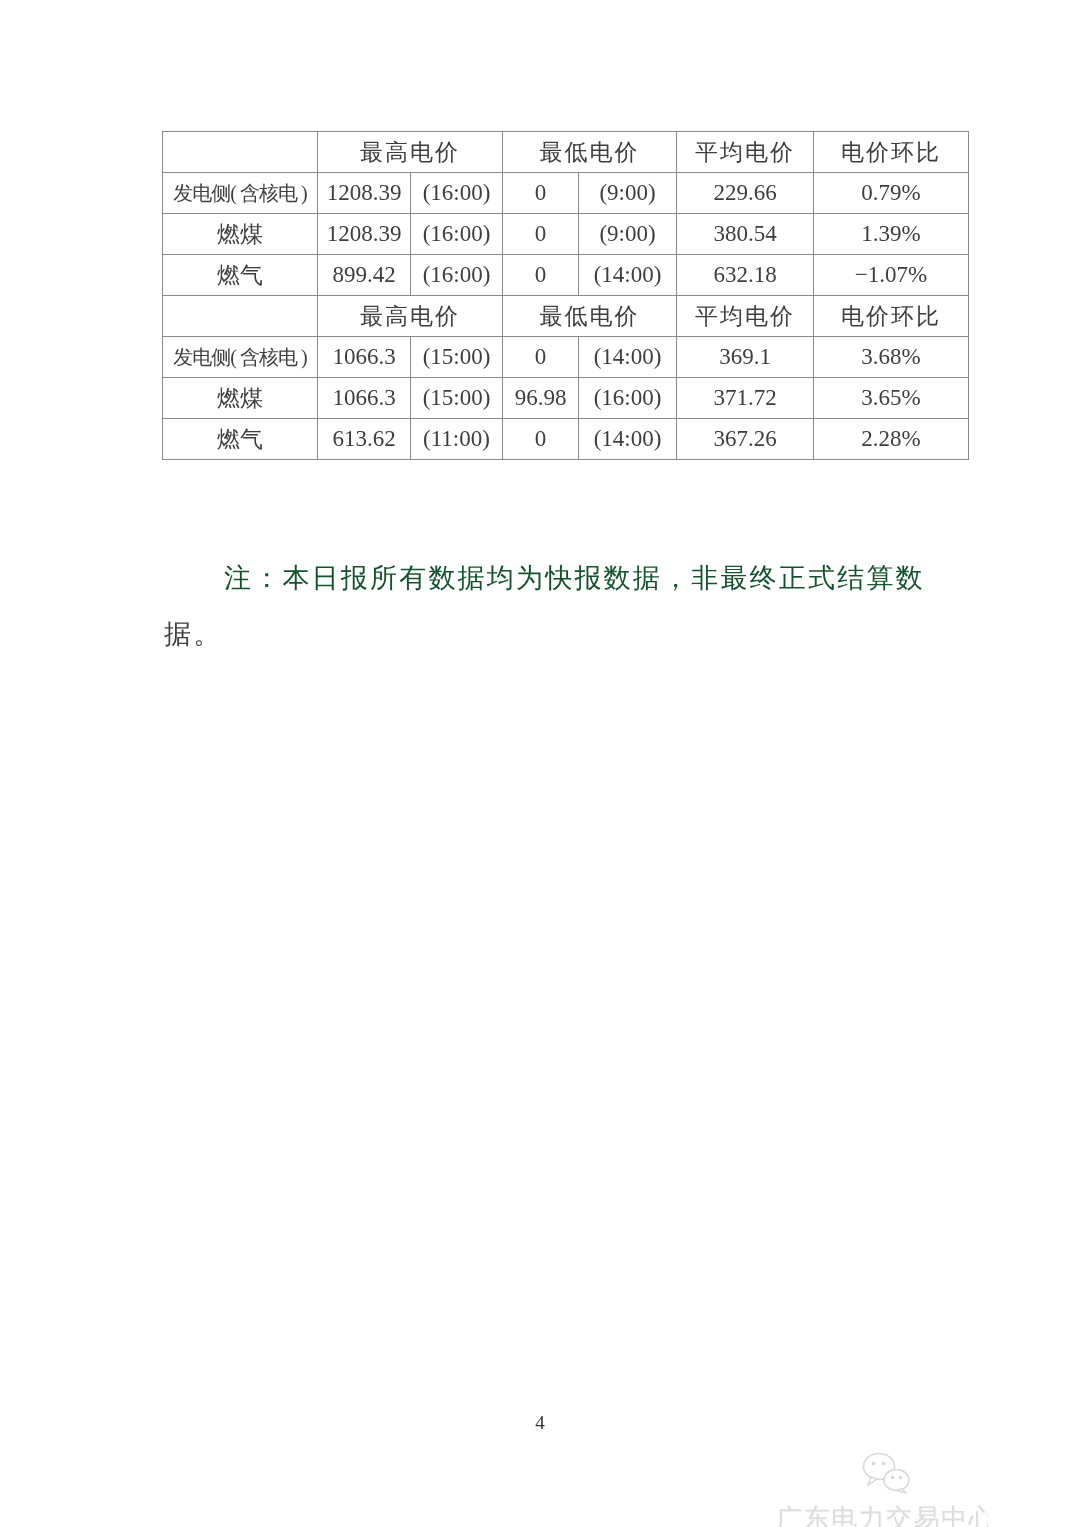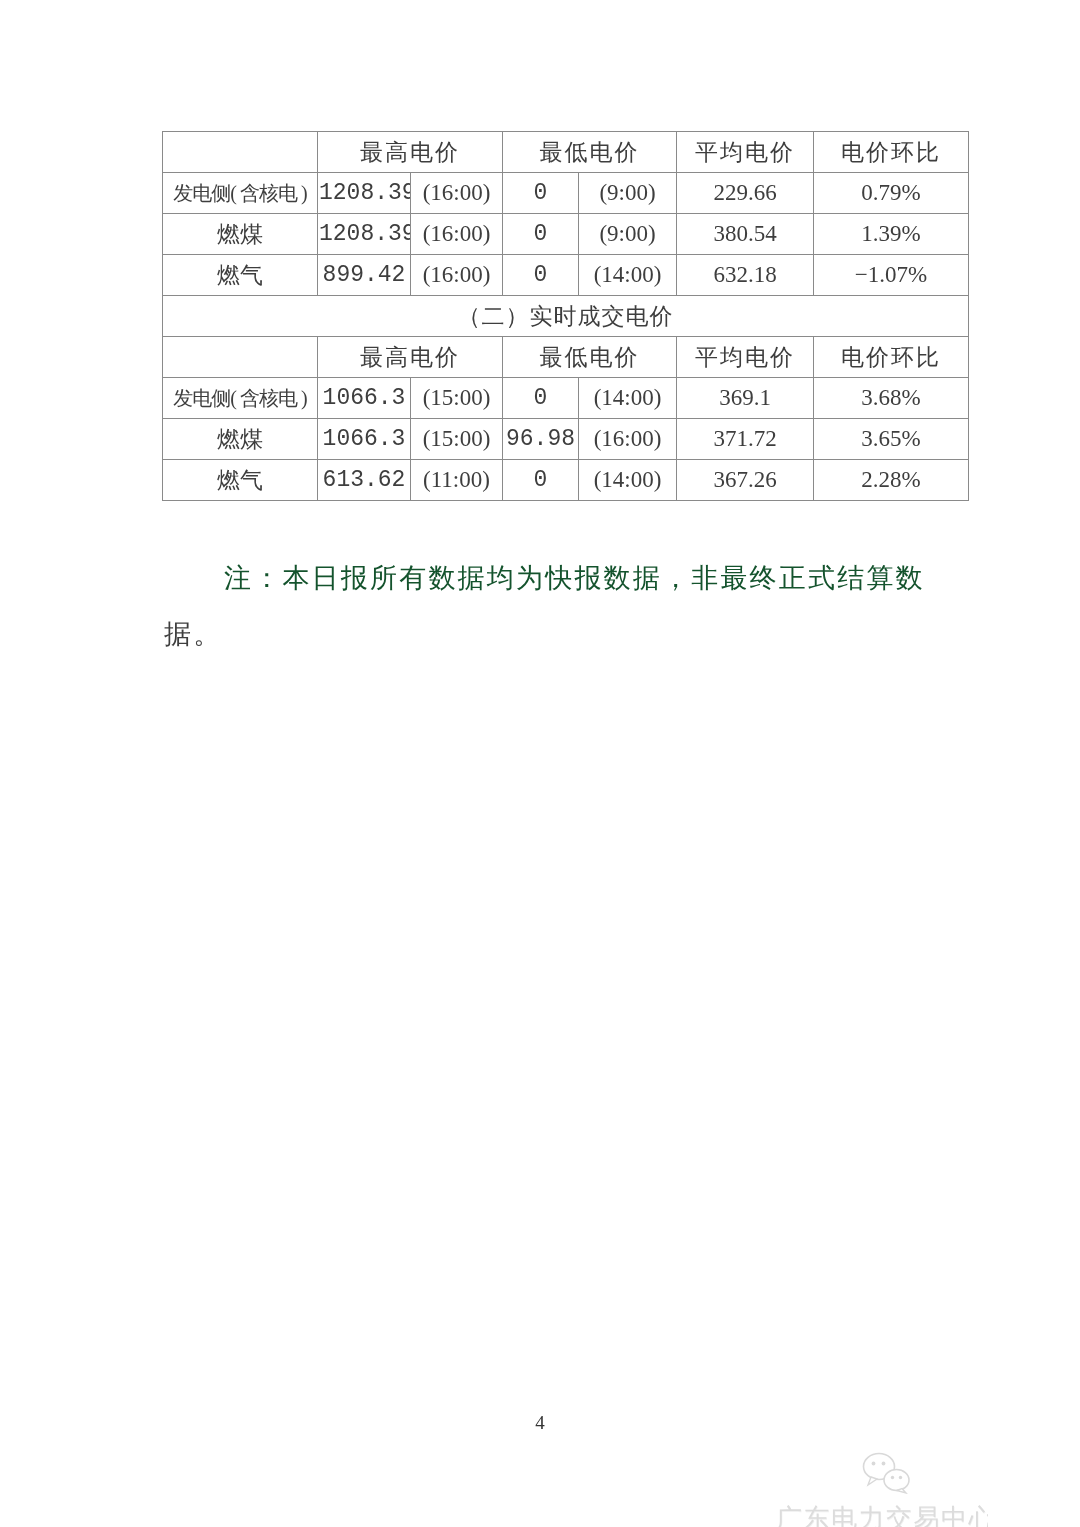--- a/index.html
+++ b/index.html
@@ -30,21 +30,21 @@
   table.price-table td {
     border: 1px solid #8a8a8a;
     height: 40px;
     padding: 0 1px;
     vertical-align: middle;
     text-align: center;
     overflow: hidden;
     white-space: nowrap;
   }
   td.col-header { letter-spacing: 2px; }
-  td.val-cell   { text-align: right; padding-right: 2px; font-family: Liberation Mono, monospace; }
+  td.val-cell   { text-align: right; padding-right: 2px; }
   td.time-cell  { text-align: left;  padding-left: 2px; }
   td.label-cell { letter-spacing: 0px; margin-left: 11px; }
   td.label-long { font-size: 20px; letter-spacing: -1px; }
   td.section-cell {
     text-align: left;
     padding-left: 3px;
     letter-spacing: 1px;
   }
 
   
@@ -139,23 +139,20 @@
       <tr>
         <td class="label-cell">燃气</td>
         <td class="val-cell">899.42</td>
         <td class="time-cell">(16:00)</td>
         <td class="val-cell">0</td>
         <td class="time-cell">(14:00)</td>
         <td>632.18</td>
         <td>−1.07%</td>
       </tr>
 
-      <tr>
-        <td class="section-cell" colspan="7">（二）实时成交电价</td>
-      </tr>
 
       <tr>
         <td class="label-cell"></td>
         <td class="col-header" colspan="2">最高电价</td>
         <td class="col-header" colspan="2">最低电价</td>
         <td class="col-header">平均电价</td>
         <td class="col-header">电价环比</td>
       </tr>
 
       <tr>

